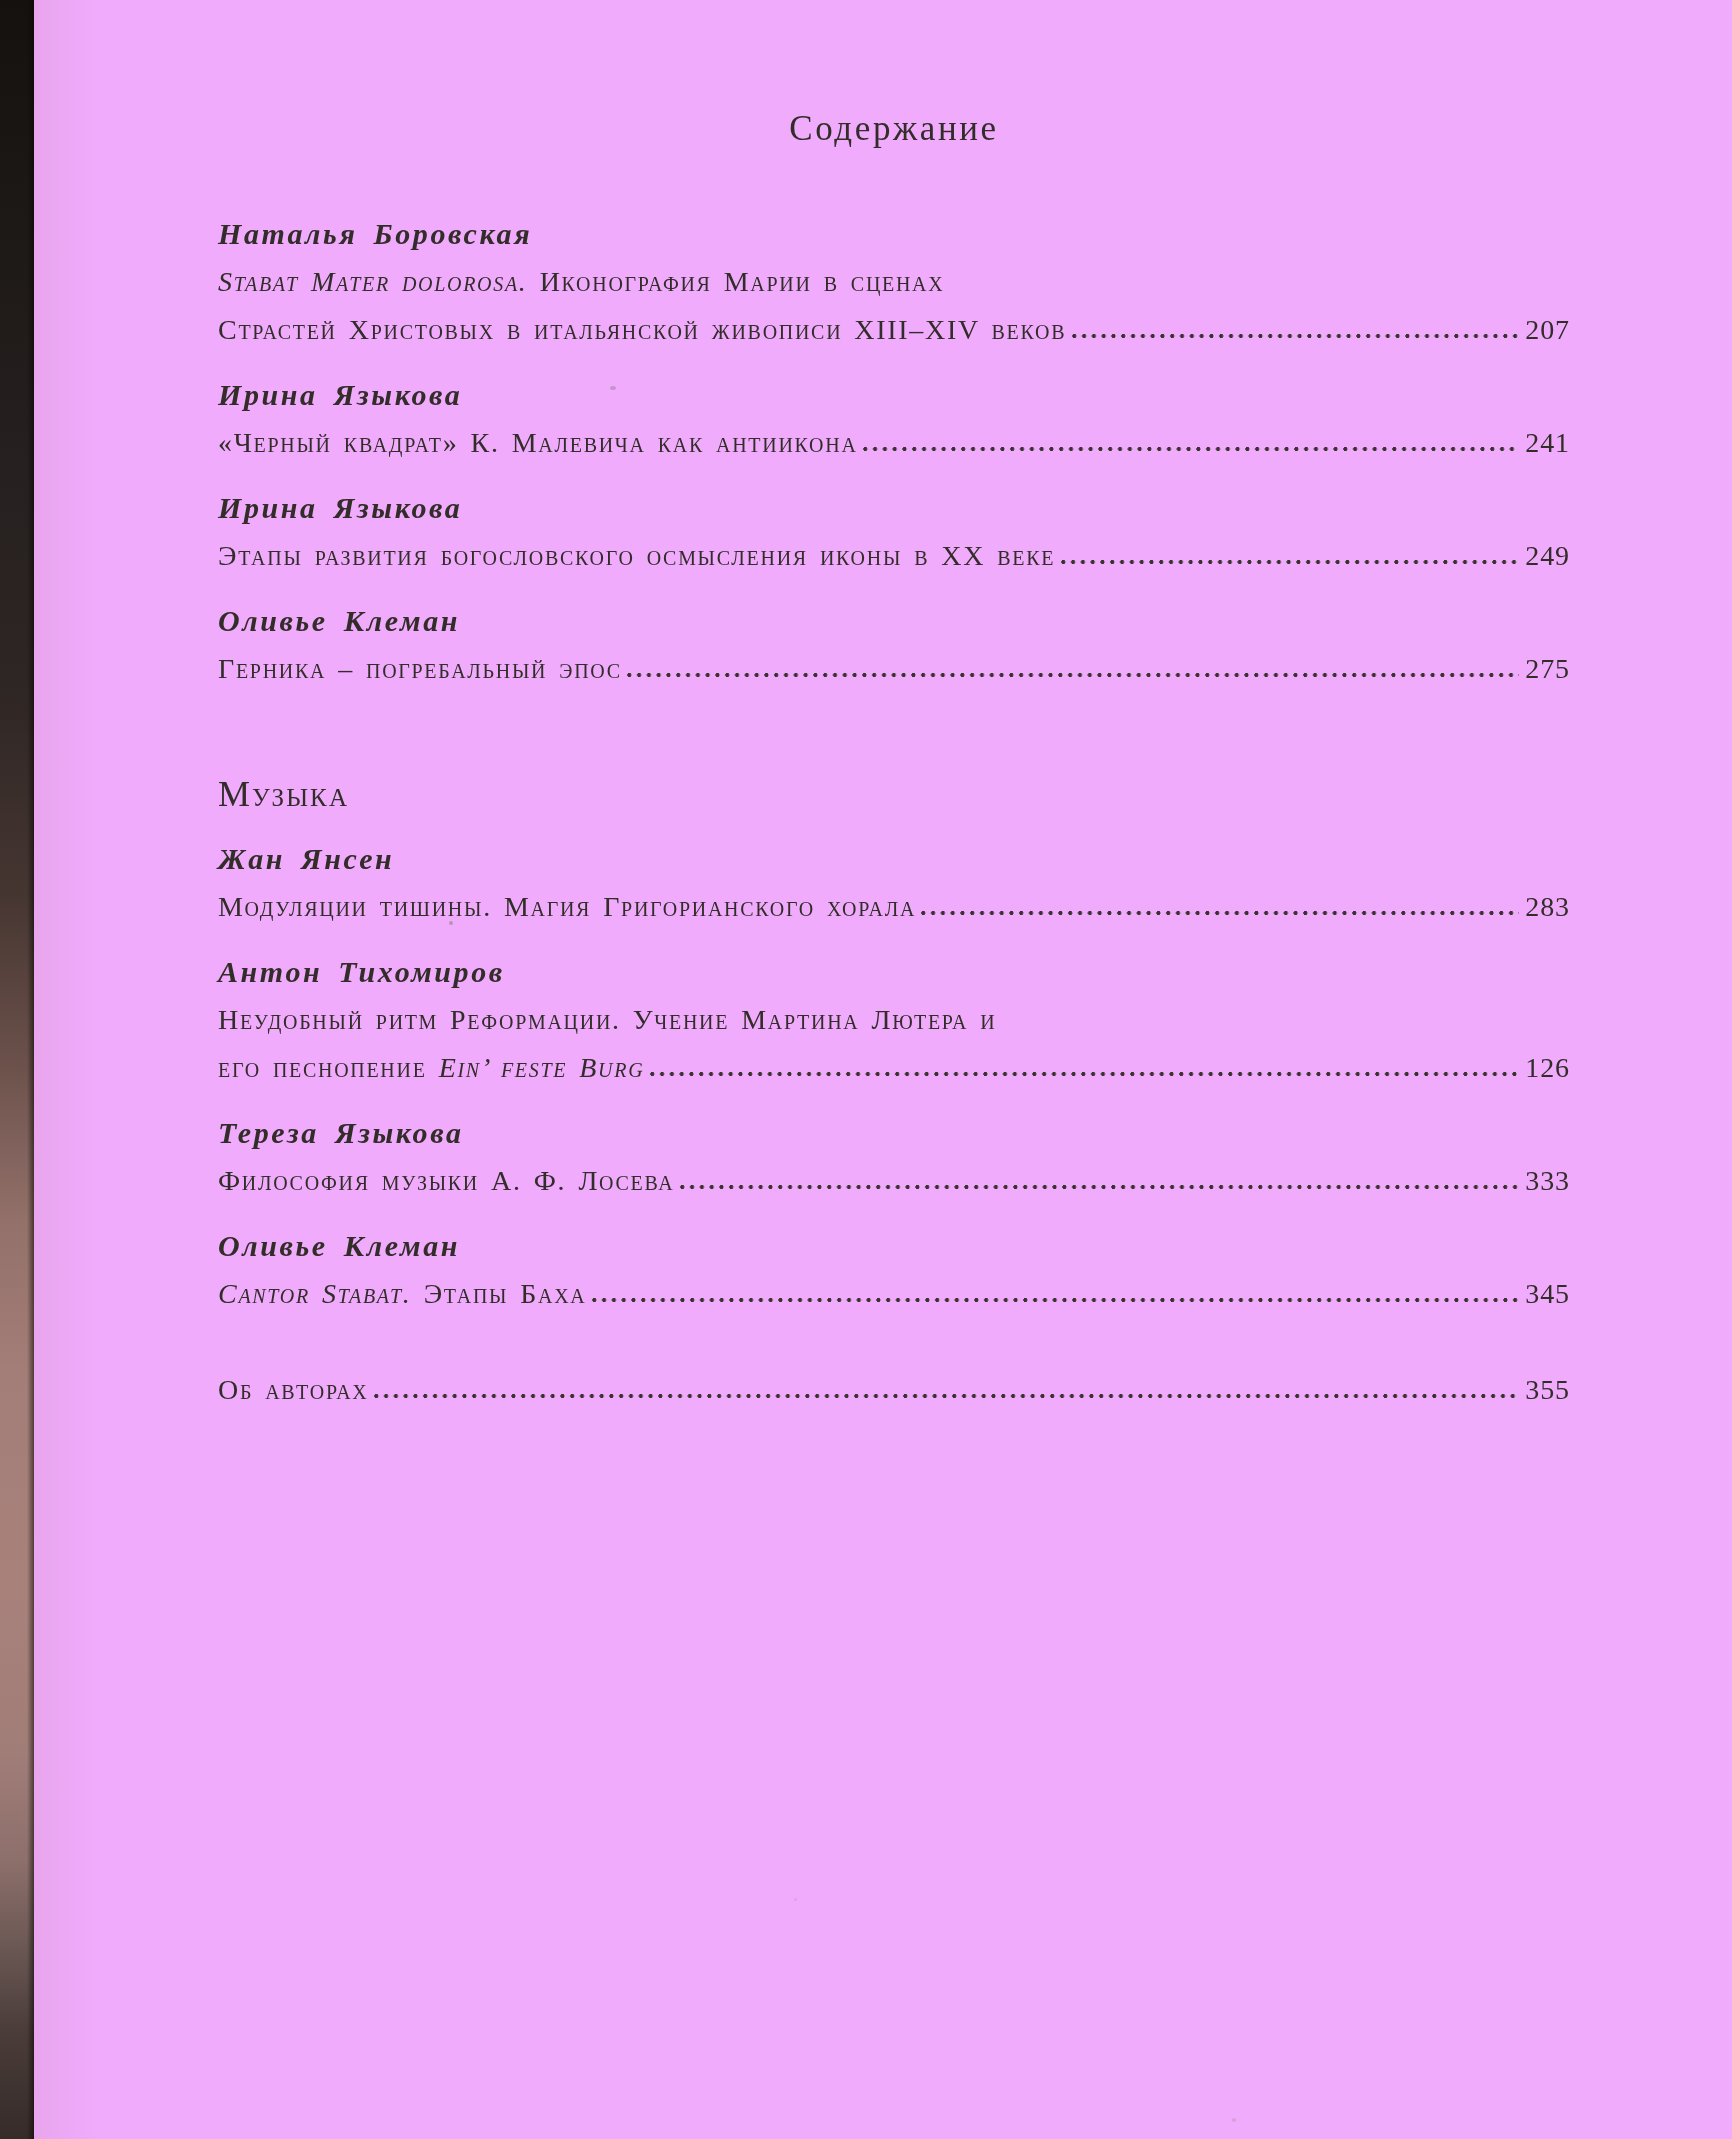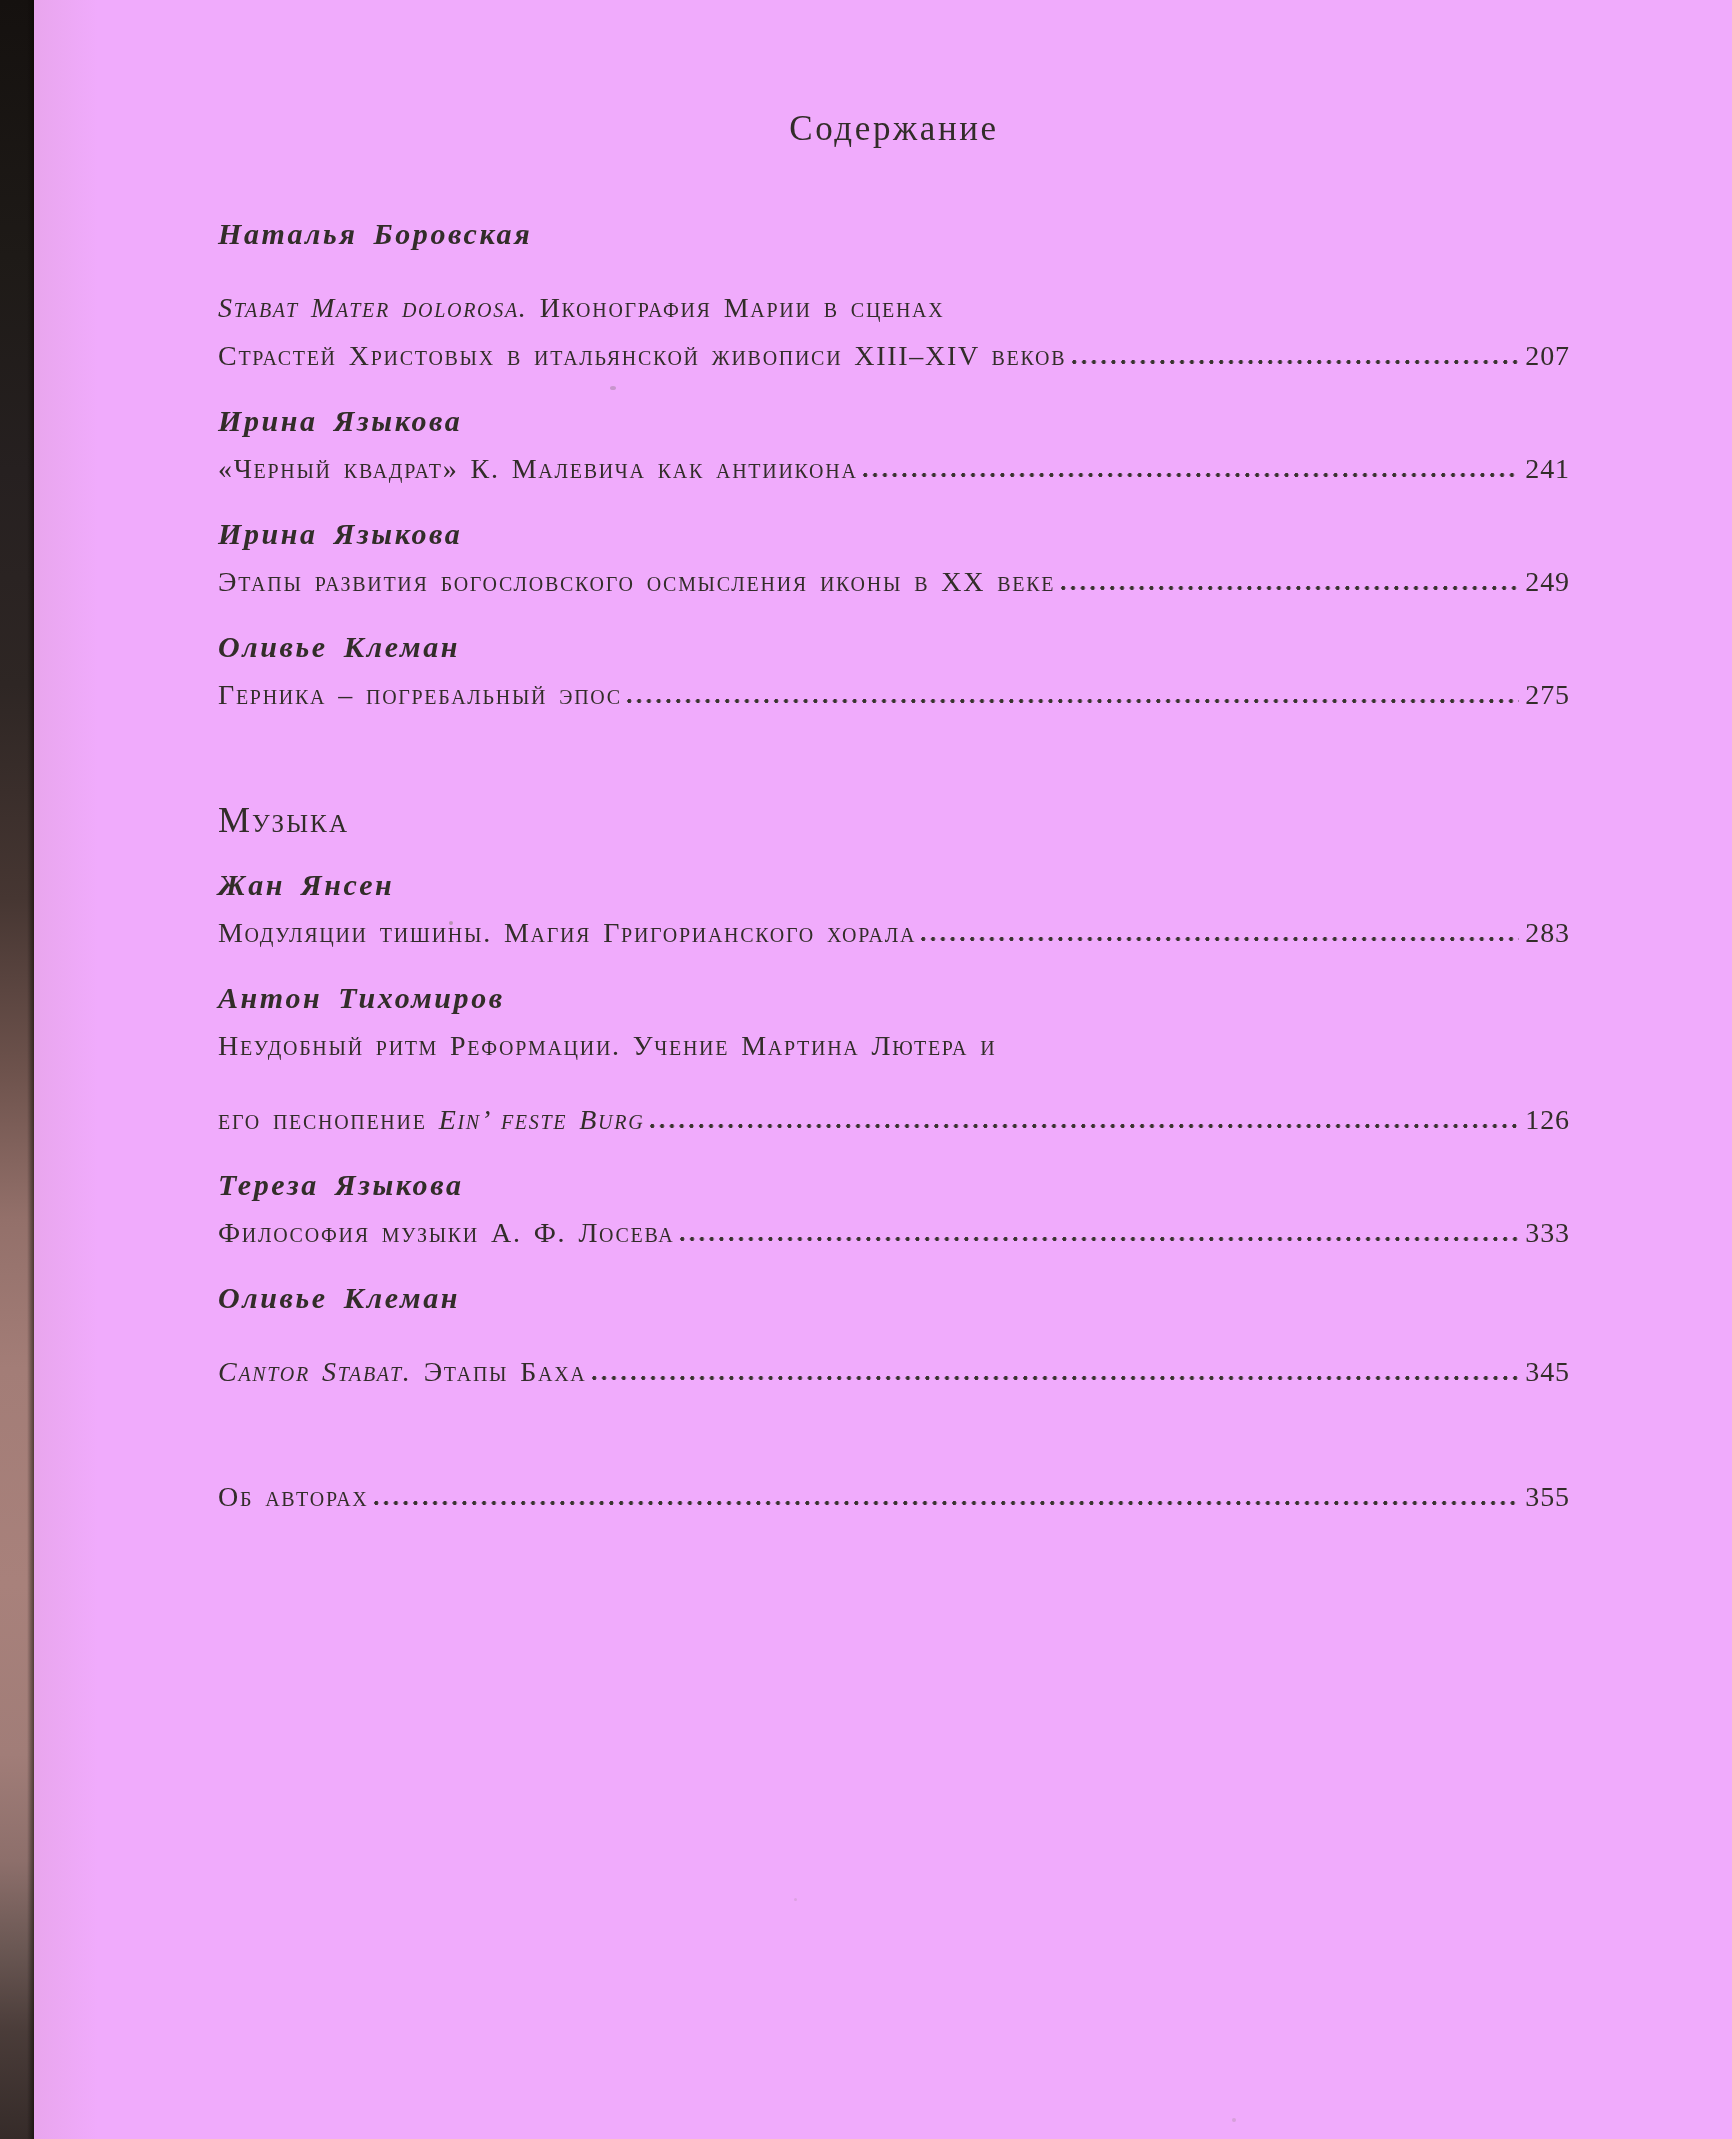--- a/index.html
+++ b/index.html
@@ -51,29 +51,29 @@
     font-style: italic; font-weight: bold;
     letter-spacing: 2.6px; word-spacing: 6px;
   }
   .line {
     display: flex; align-items: baseline;
     font-size: 28px; line-height: 48px;
     font-variant: small-caps;
     letter-spacing: 1.7px; word-spacing: 3.4px;
   }
   .seg { white-space: pre; }
-  .seg.lat { font-style: italic; font-weight: normal; margin-top: 26px; }
+  .seg.lat { font-style: italic; font-weight: normal; }
   .dots {
     flex: 1 1 auto; height: 6px; margin: 0 6px 0 3.4px;
     background-image: radial-gradient(circle at 4.3px 3px, #38322d 1.8px, rgba(0,0,0,0) 2.3px);
     background-size: 9.8px 6px;
     background-repeat: repeat-x;
   }
   .pg { letter-spacing: 0.9px; }
-  .about-row { margin-top: 77px; }
+  .about-row { margin-top: 48px; }
   .speck { position: absolute; border-radius: 50%; background: #8a8077; }
 </style>
 </head>
 <body>
 
 <div class="page">
   <div class="spine">
     <div class="spine-crease"></div>
   </div>
   <div class="page-tint"></div>

